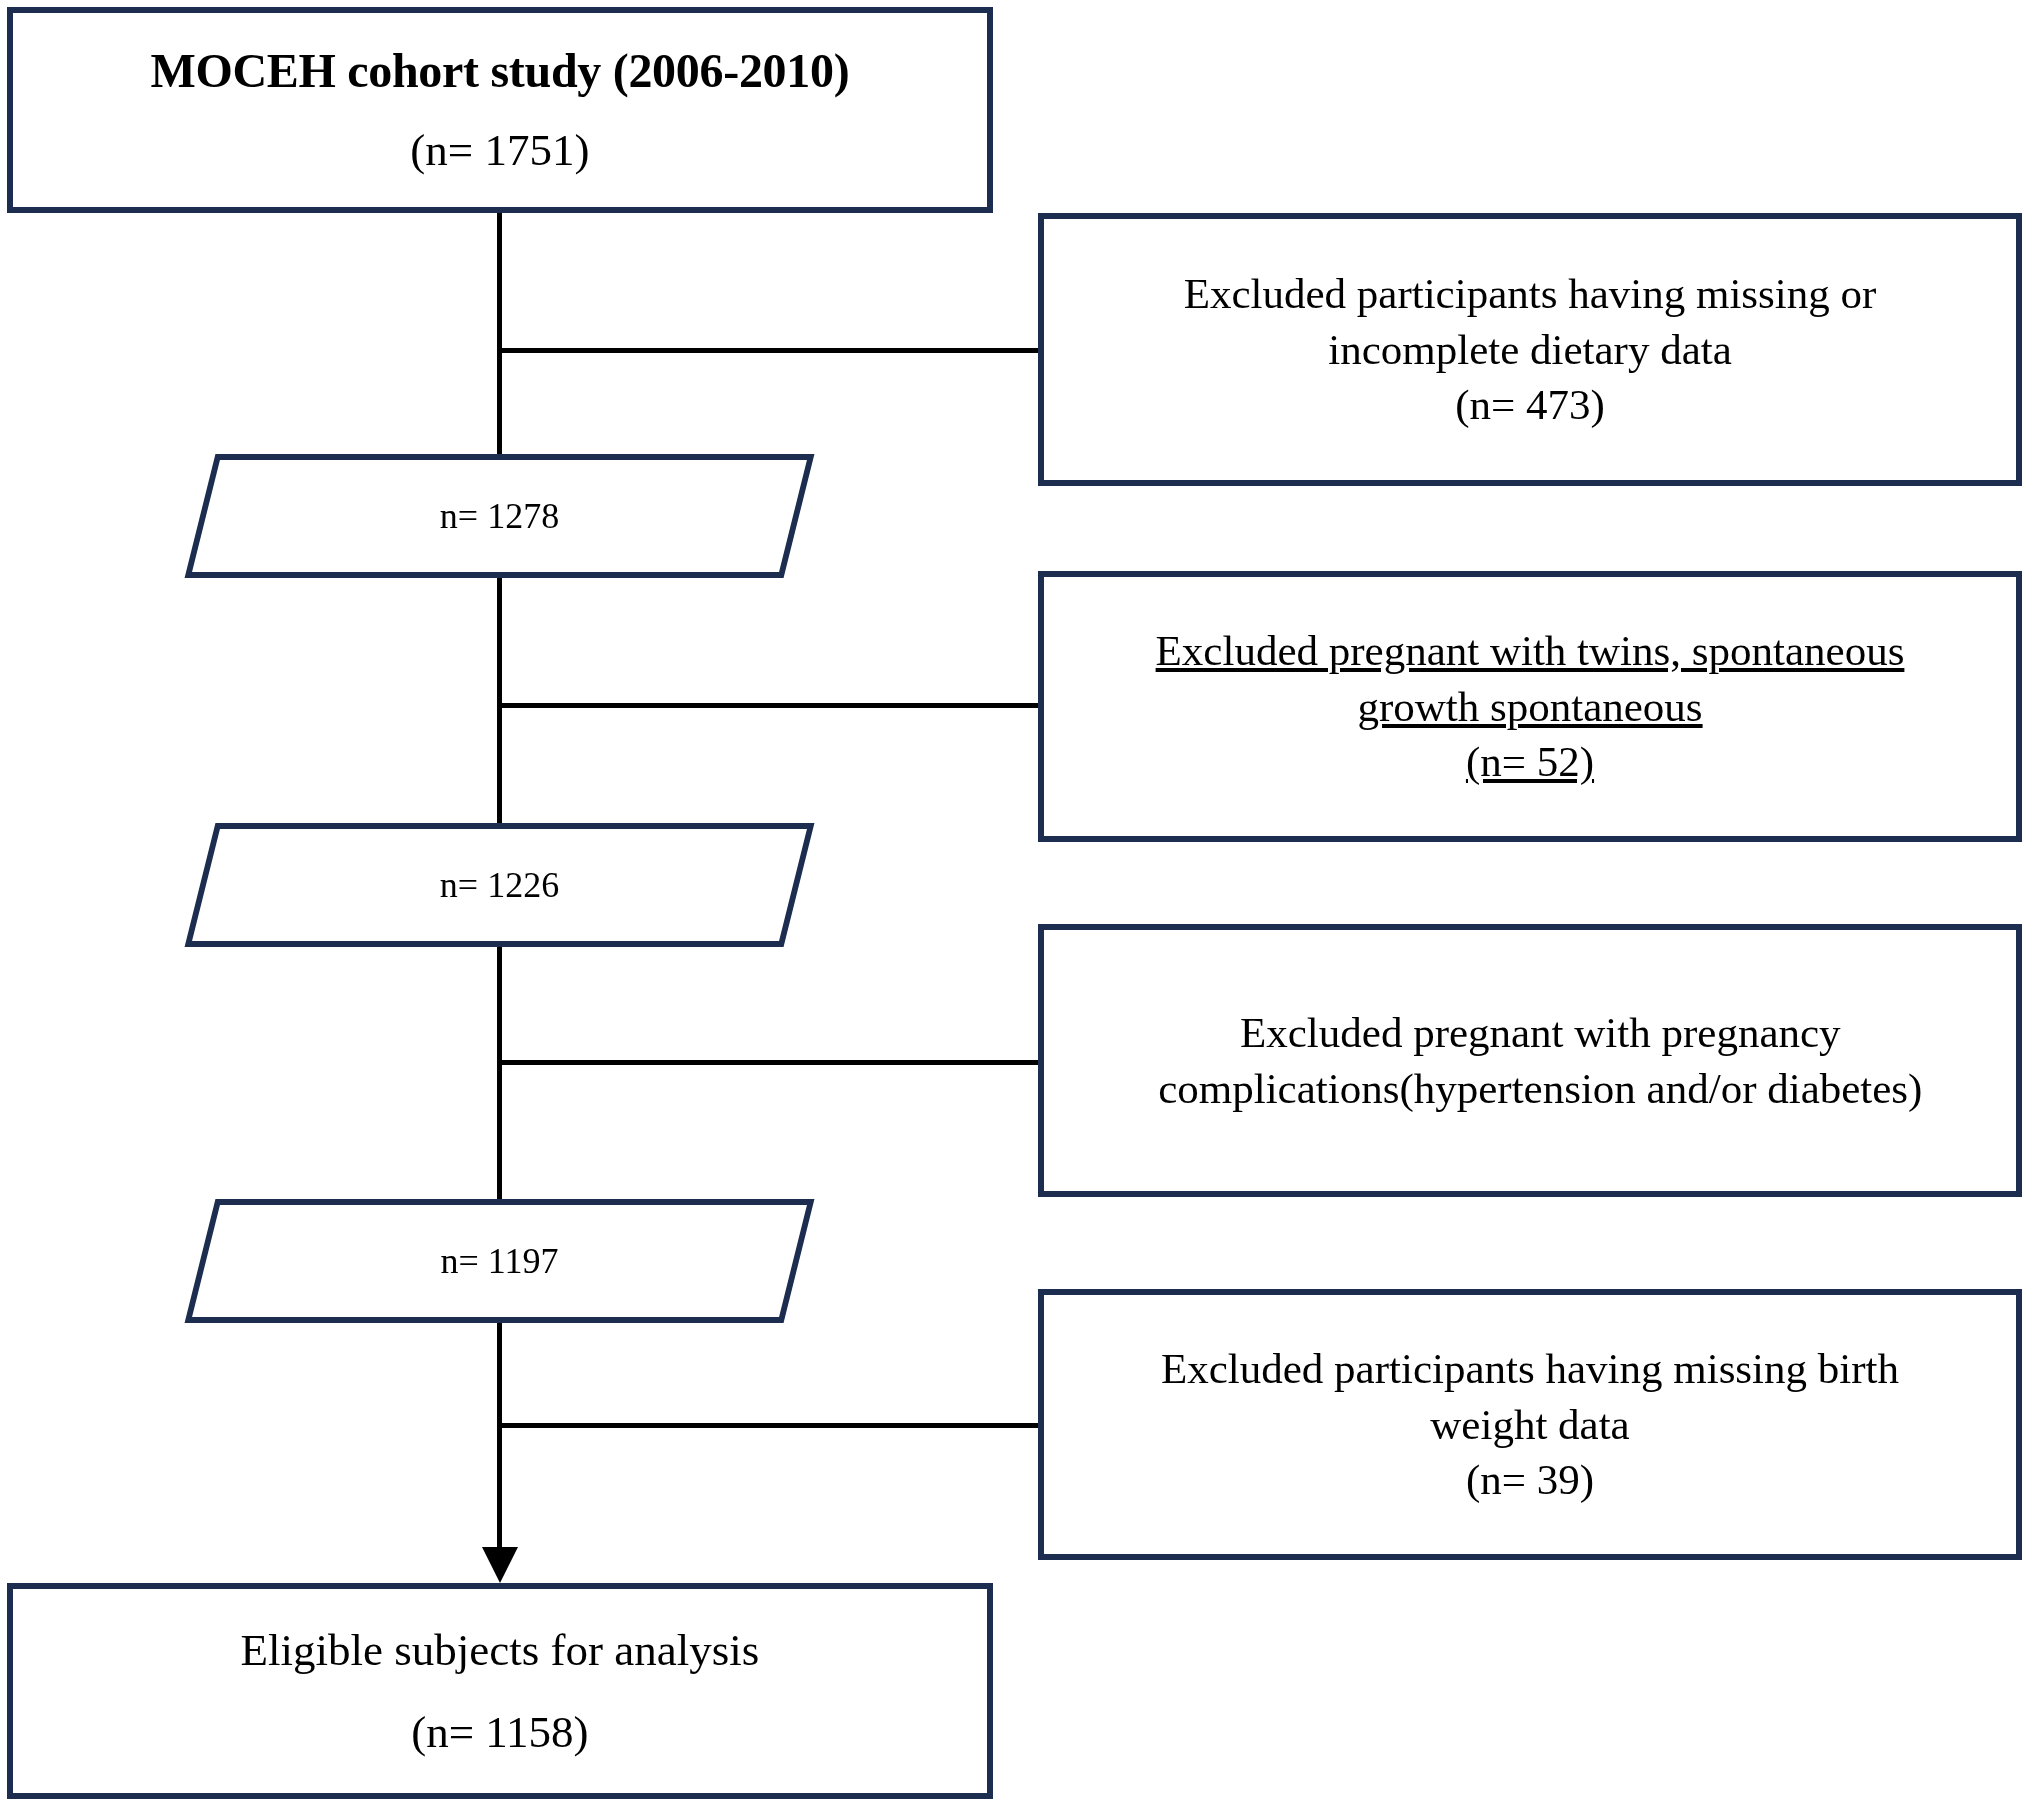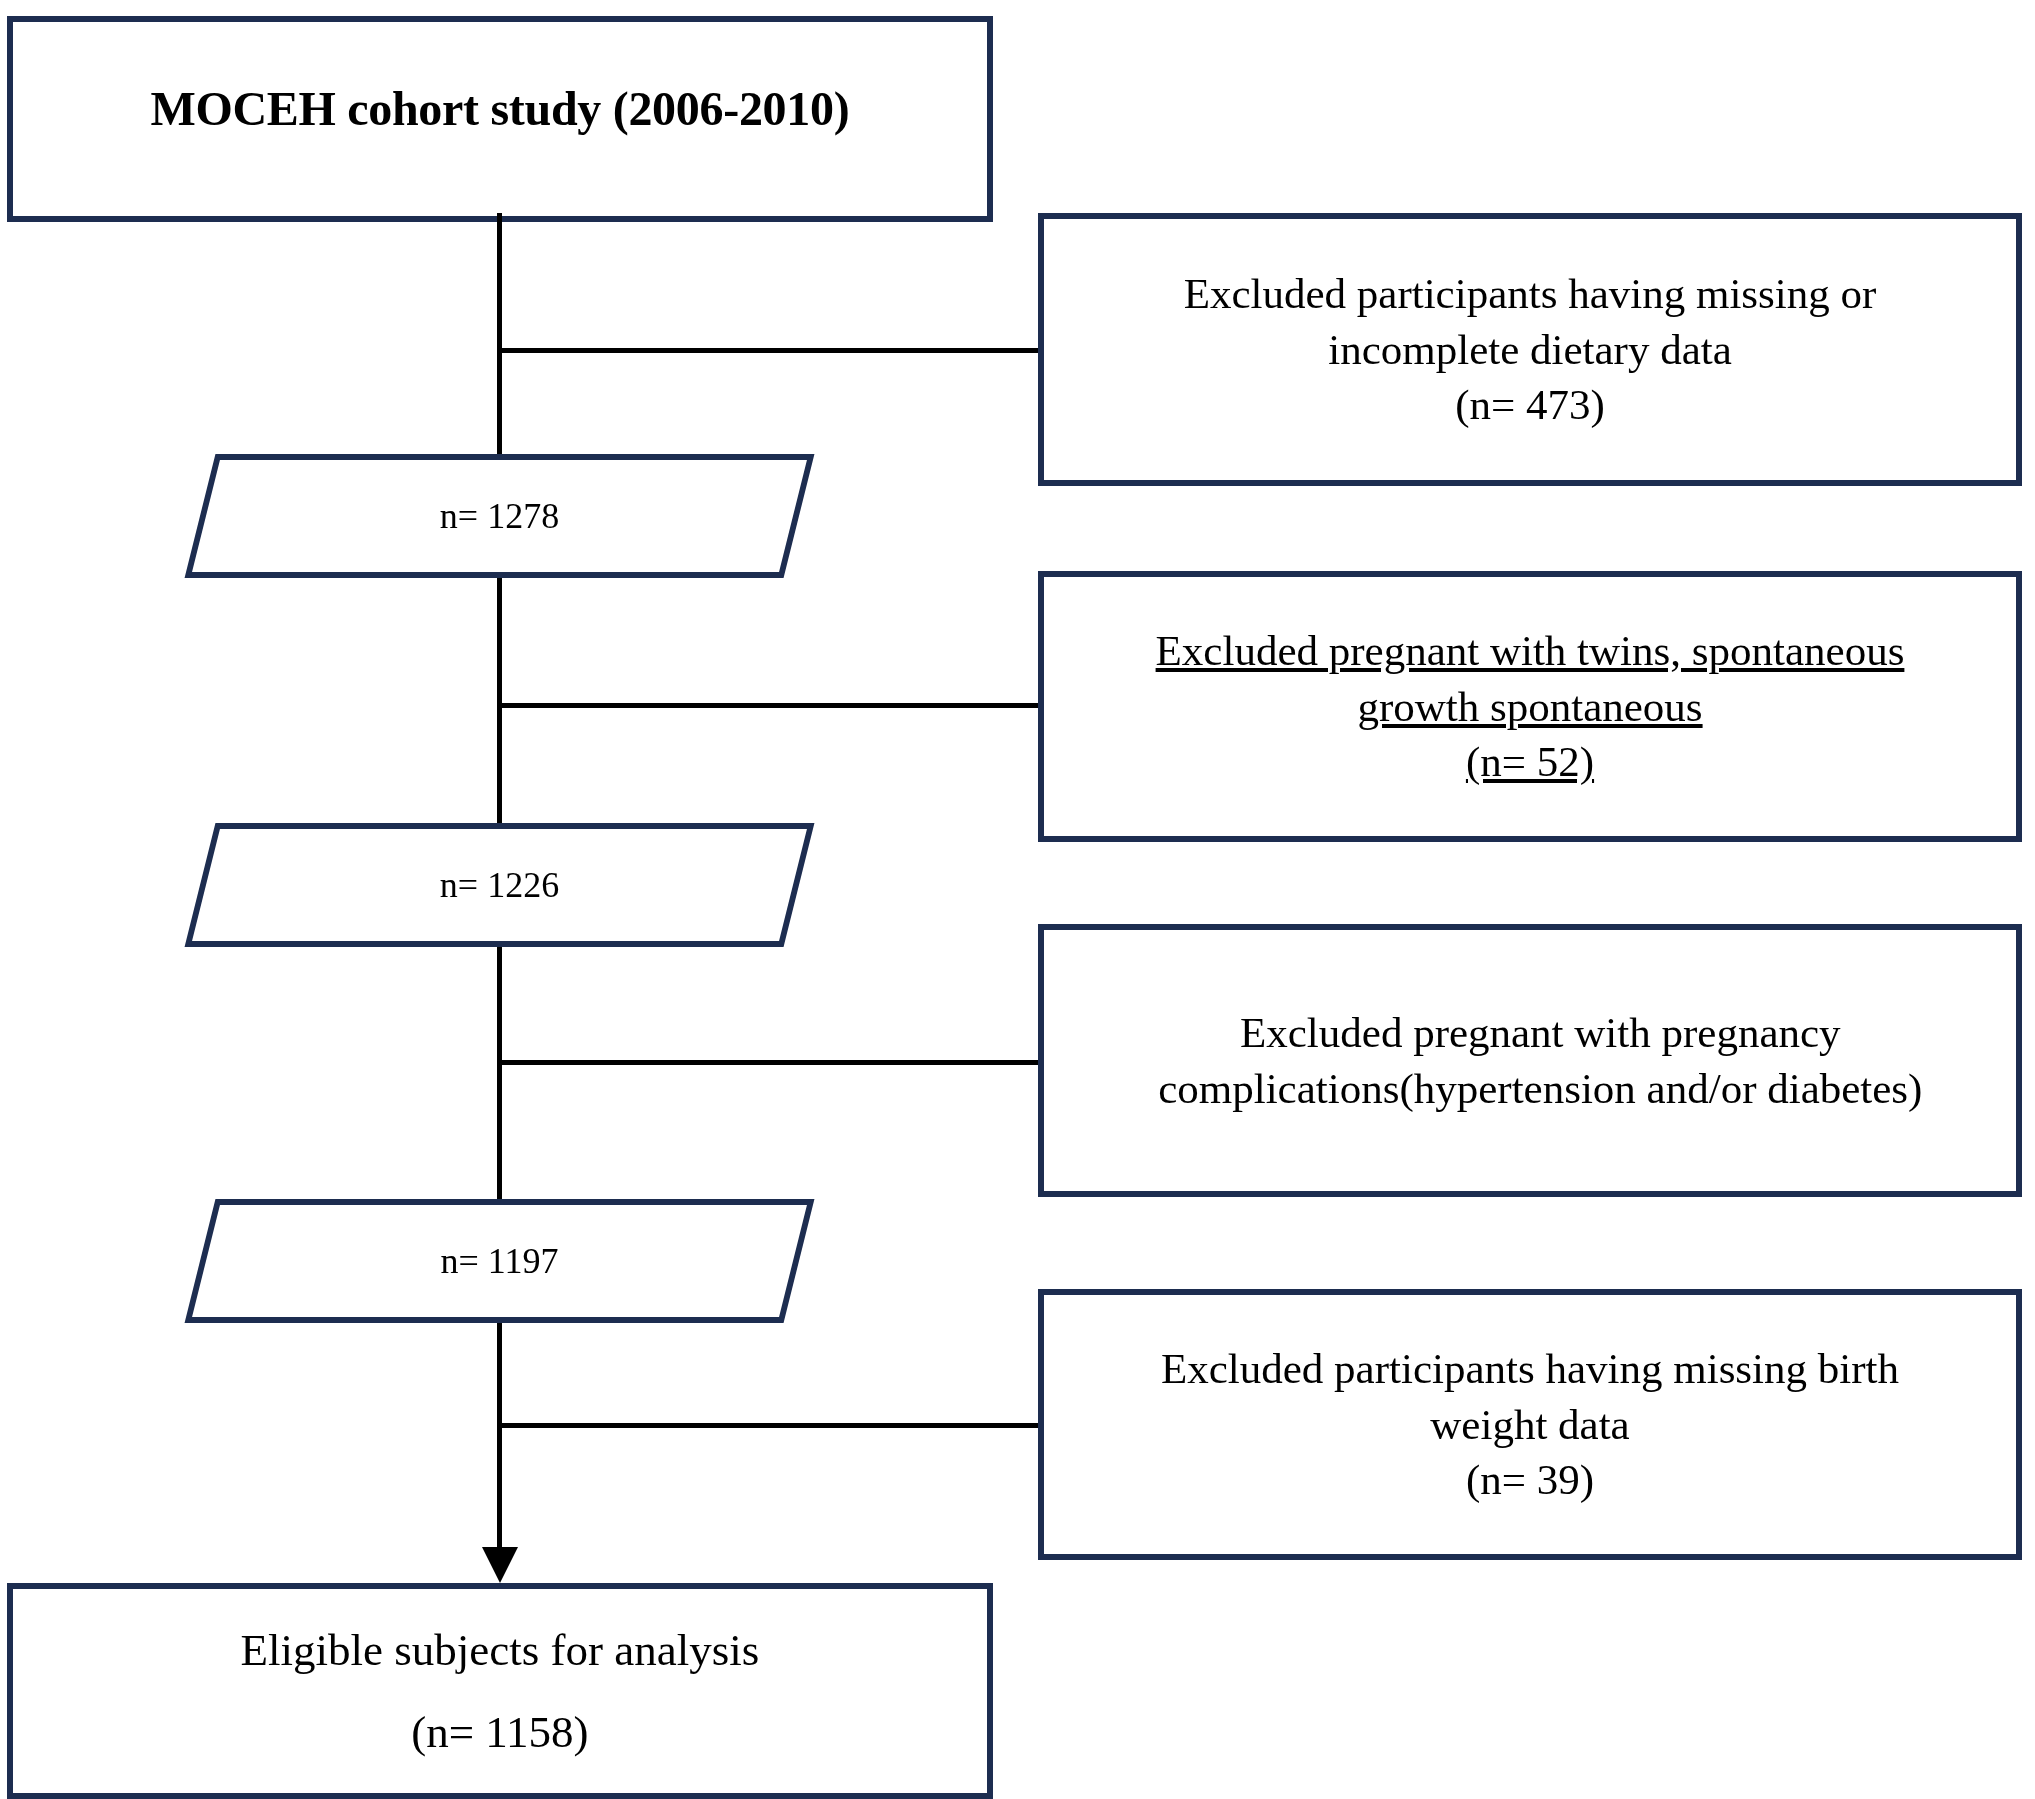--- a/index.html
+++ b/index.html
@@ -38,21 +38,20 @@
     line-height: 1.30;
   }
 
   
   #node-cohort {
     left: 6.9px;
     top: 6.9px;
     width: 986px;
     height: 206px;
     padding: 4.1px 20.6px;
-    margin-top: 9px;
   }
   #node-cohort .title {
     font-weight: bold;
     font-size: 48px;
     letter-spacing: -0.3px;
     margin-bottom: 19px;
   }
   #node-cohort .count {
     font-size: 45px;
   }
@@ -140,20 +139,21 @@
     border-top: 36px solid #000000;
   }
 </style>
 </head>
 <body>
 
 <div id="canvas">
 
   <div class="node" id="node-cohort">
     <span class="line title">MOCEH cohort study (2006-2010)</span>
+    <span class="line count">(n= 1751)</span>
   </div>
 
   <div class="conn-v" style="left:497px; top:213px; height:242px;"></div>
 
   <div class="conn-h" style="left:497px; top:348px; width:544px;"></div>
 
   <div class="conn-v" style="left:497px; top:577px; height:248px;"></div>
 
   <div class="conn-h" style="left:497px; top:703px; width:544px;"></div>
 

